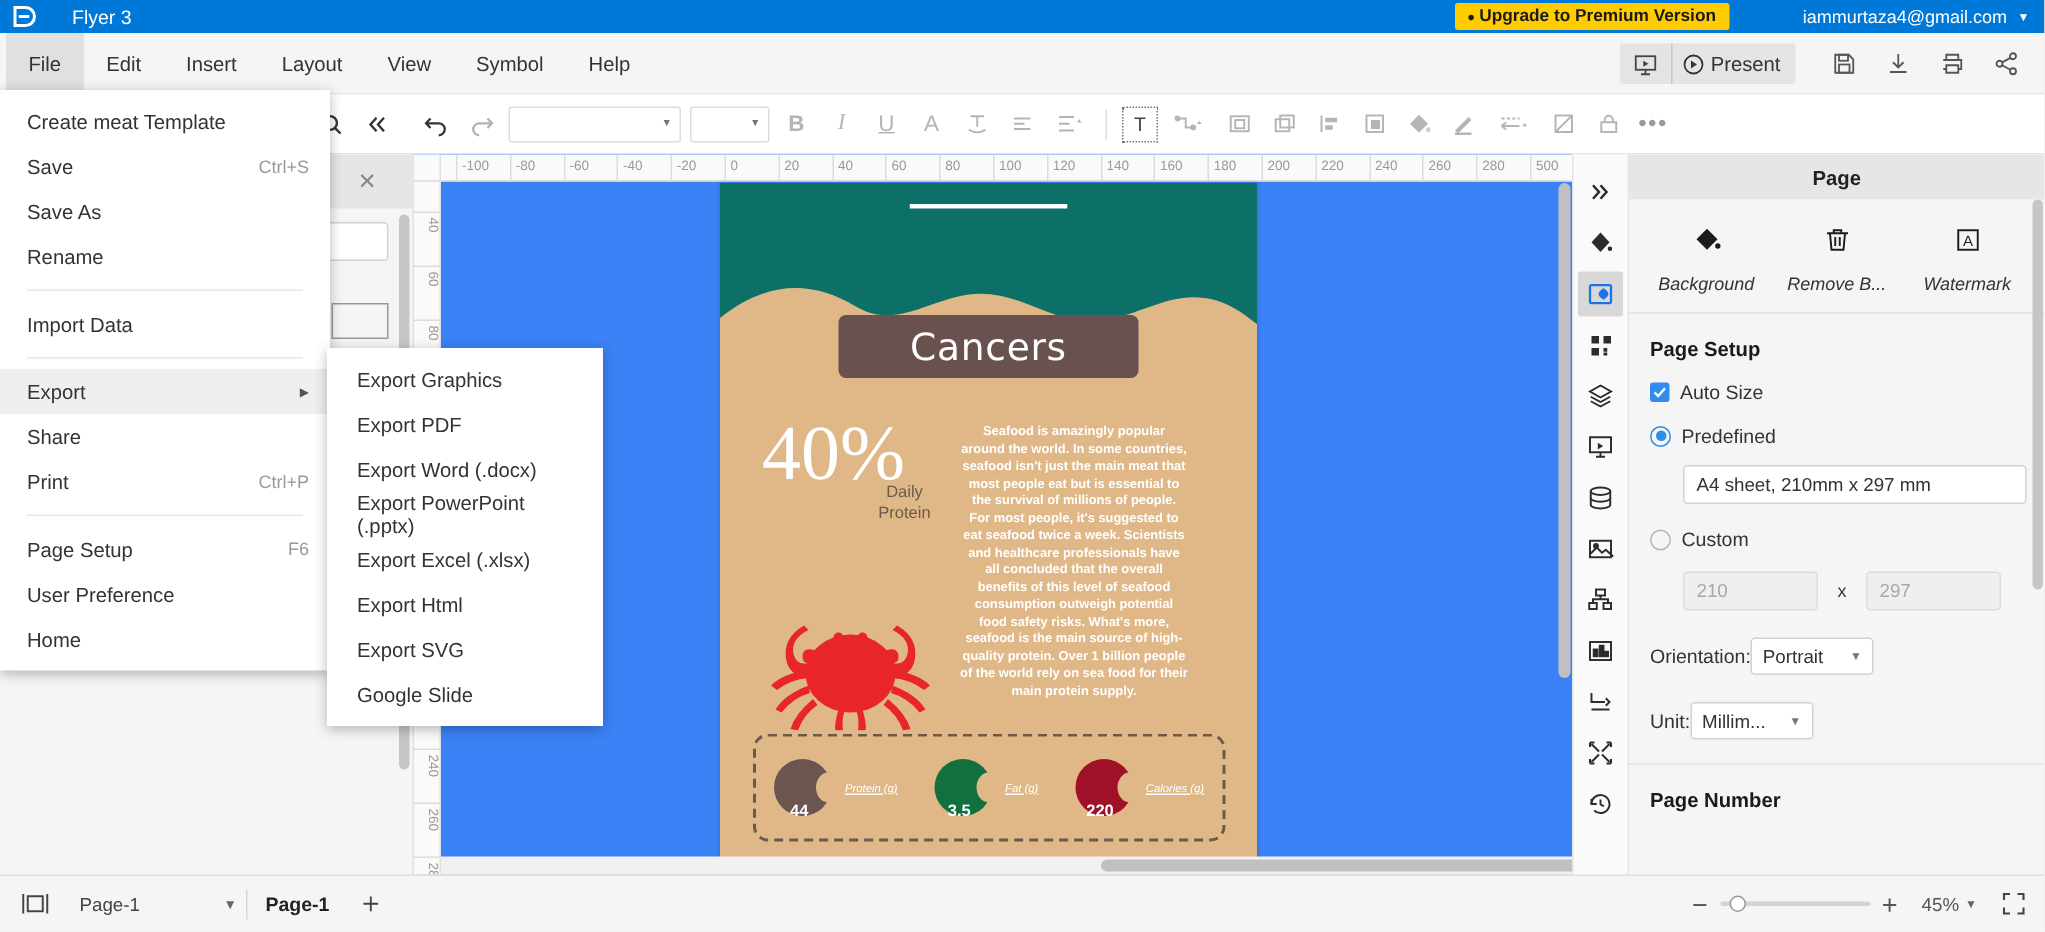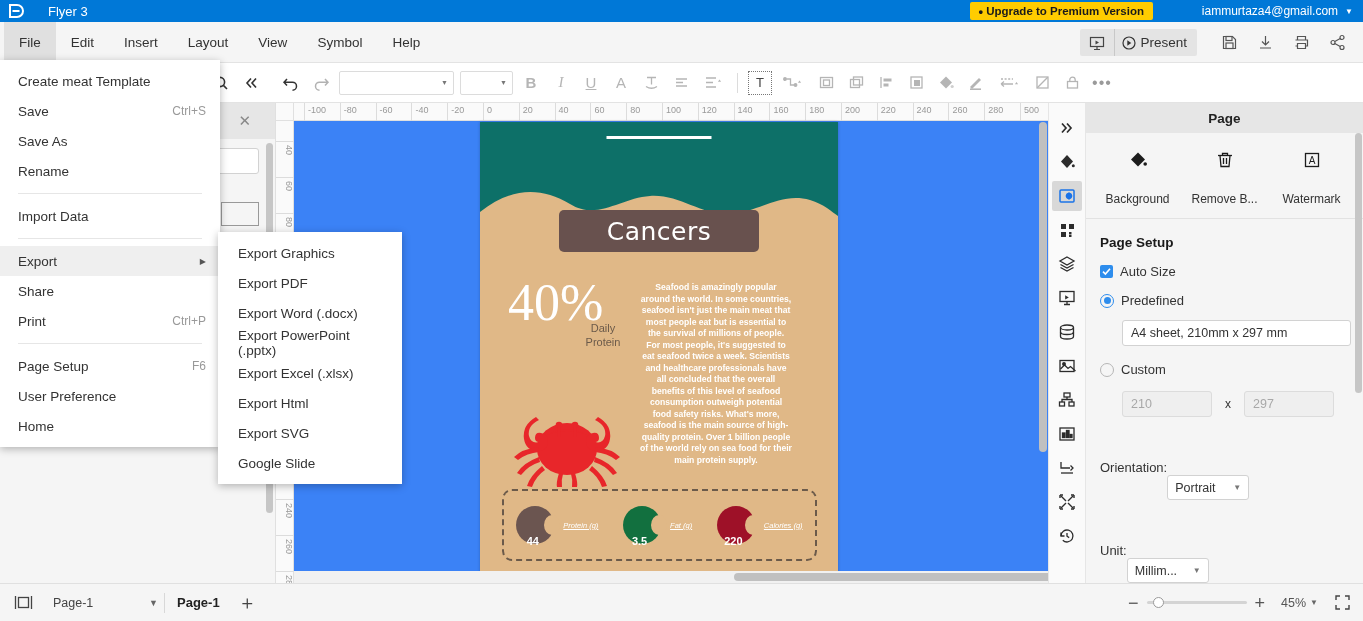--- a/index.html
+++ b/index.html
@@ -211,21 +211,21 @@
   #rp-title {
     height:30px; background:#e6e6e6; display:flex; align-items:center; justify-content:center;
     font-weight:bold; font-size:13.5px; color:#222;
   }
   #rp-quick {
     display:flex; justify-content:space-around; padding:14px 8px 12px 8px;
     border-bottom:1px solid #e2e2e2; background:#f5f5f5;
   }
   .qi { display:flex; flex-direction:column; align-items:center; cursor:pointer; width:78px; }
   .qi .glyph { height:26px; display:flex; align-items:center; justify-content:center; color:#222; }
-  .qi .cap { font-size:12px; color:#333; margin-top:19px; white-space:nowrap; }
+  .qi .cap { font-size:12px; color:#333; margin-top:9px; white-space:nowrap;font-style:italic; }
   .rp-section-title { font-size:13.5px; font-weight:bold; color:#1a1a1a; padding:16px 14px 10px 14px; }
   .rp-row { display:flex; align-items:center; padding:4px 14px; }
   .cb {
     width:13px; height:13px; background:#2e8ded; border-radius:2px; margin-right:7px;
     display:flex; align-items:center; justify-content:center; cursor:pointer;
   }
   .cb svg { display:block; }
   .rb {
     width:14px; height:14px; border:1px solid #2e8ded; border-radius:50%; margin-right:7px;
     display:flex; align-items:center; justify-content:center; cursor:pointer; flex:0 0 auto;
@@ -242,21 +242,21 @@
   .cust-input {
     width:90px; height:26px; background:#efefef; border:1px solid #dcdcdc; border-radius:3px;
     display:flex; align-items:center; padding:0 8px; font-size:12.5px; color:#a8a8a8; cursor:text;
   }
   #custom-row .x { width:32px; text-align:center; font-size:12px; color:#333; }
   .sel-row { display:flex; align-items:center; padding:12px 20px 0 14px; }
   .sel-row .lbl { font-size:13px; color:#333; }
   .dd {
     width:82px; height:25px; border:1px solid #d2d2d2; border-radius:3px; background:#fff;
     display:flex; align-items:center; justify-content:space-between; padding:0 7px;
-    font-size:12.5px; color:#333; cursor:pointer;margin-top:40px;
+    font-size:12.5px; color:#333; cursor:pointer;
   }
   .dd .ar { font-size:8px; color:#777; }
   #rp-divider { height:1px; background:#e2e2e2; margin:16px 0 0 0; }
   #rp-scroll { position:absolute; right:1px; top:30px; width:7px; height:260px; background:#c6c6c6; border-radius:4px;}
 
   
   #statusbar {
     position:absolute; left:0; top:583px; width:1363px; height:38px;
     background:#f5f5f5; border-top:1px solid #e0e0e0; display:flex; align-items:center;
   }

